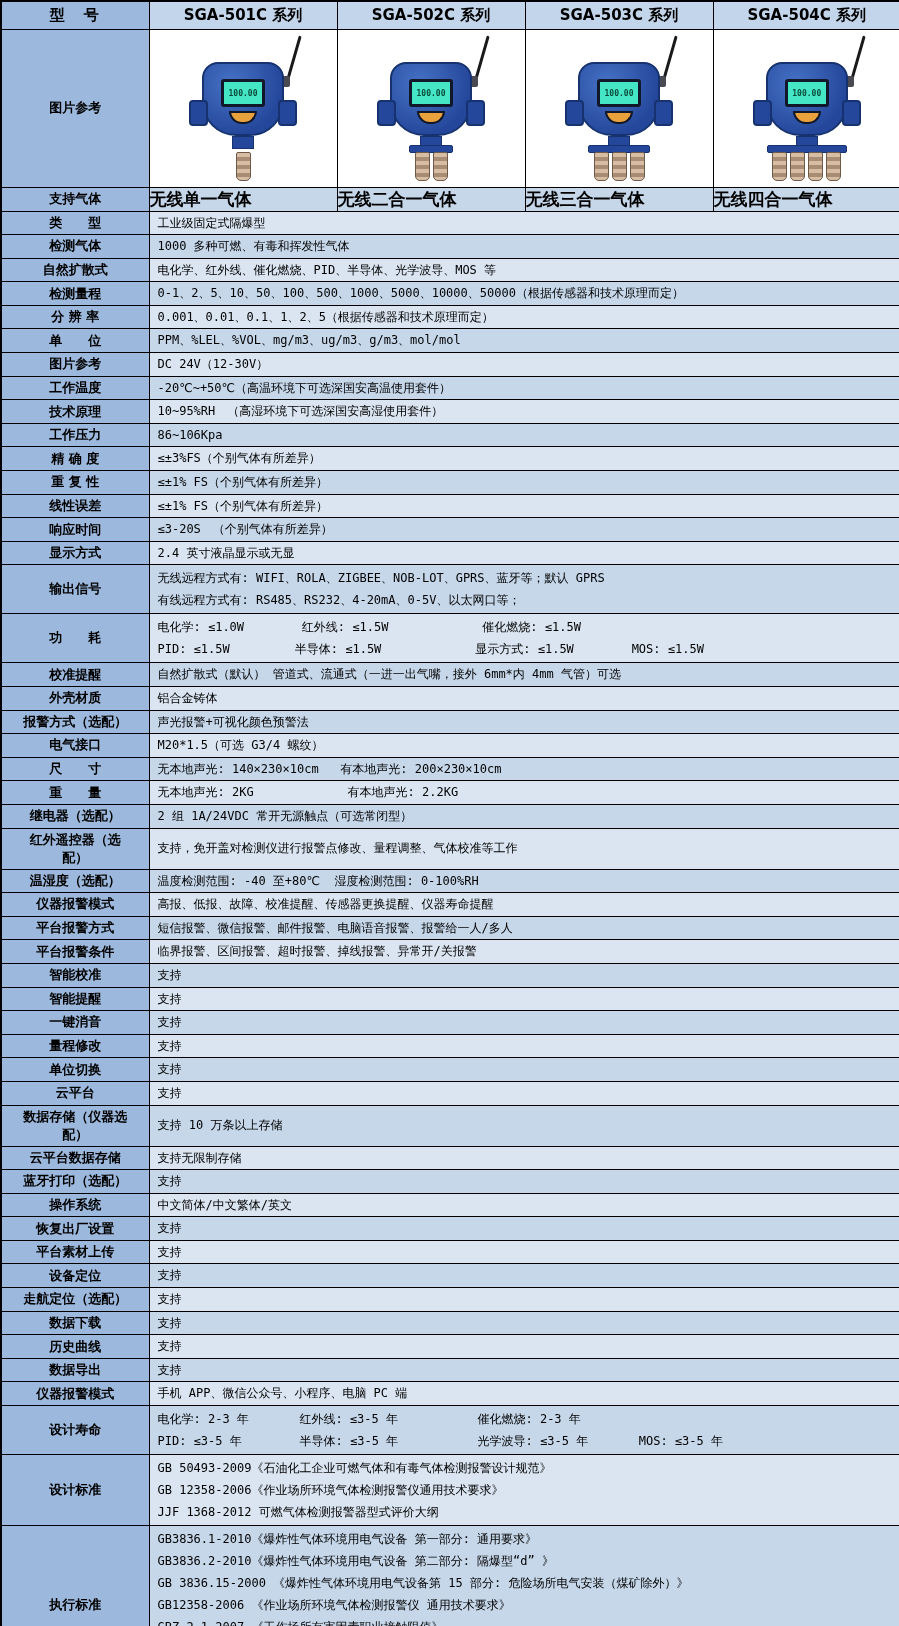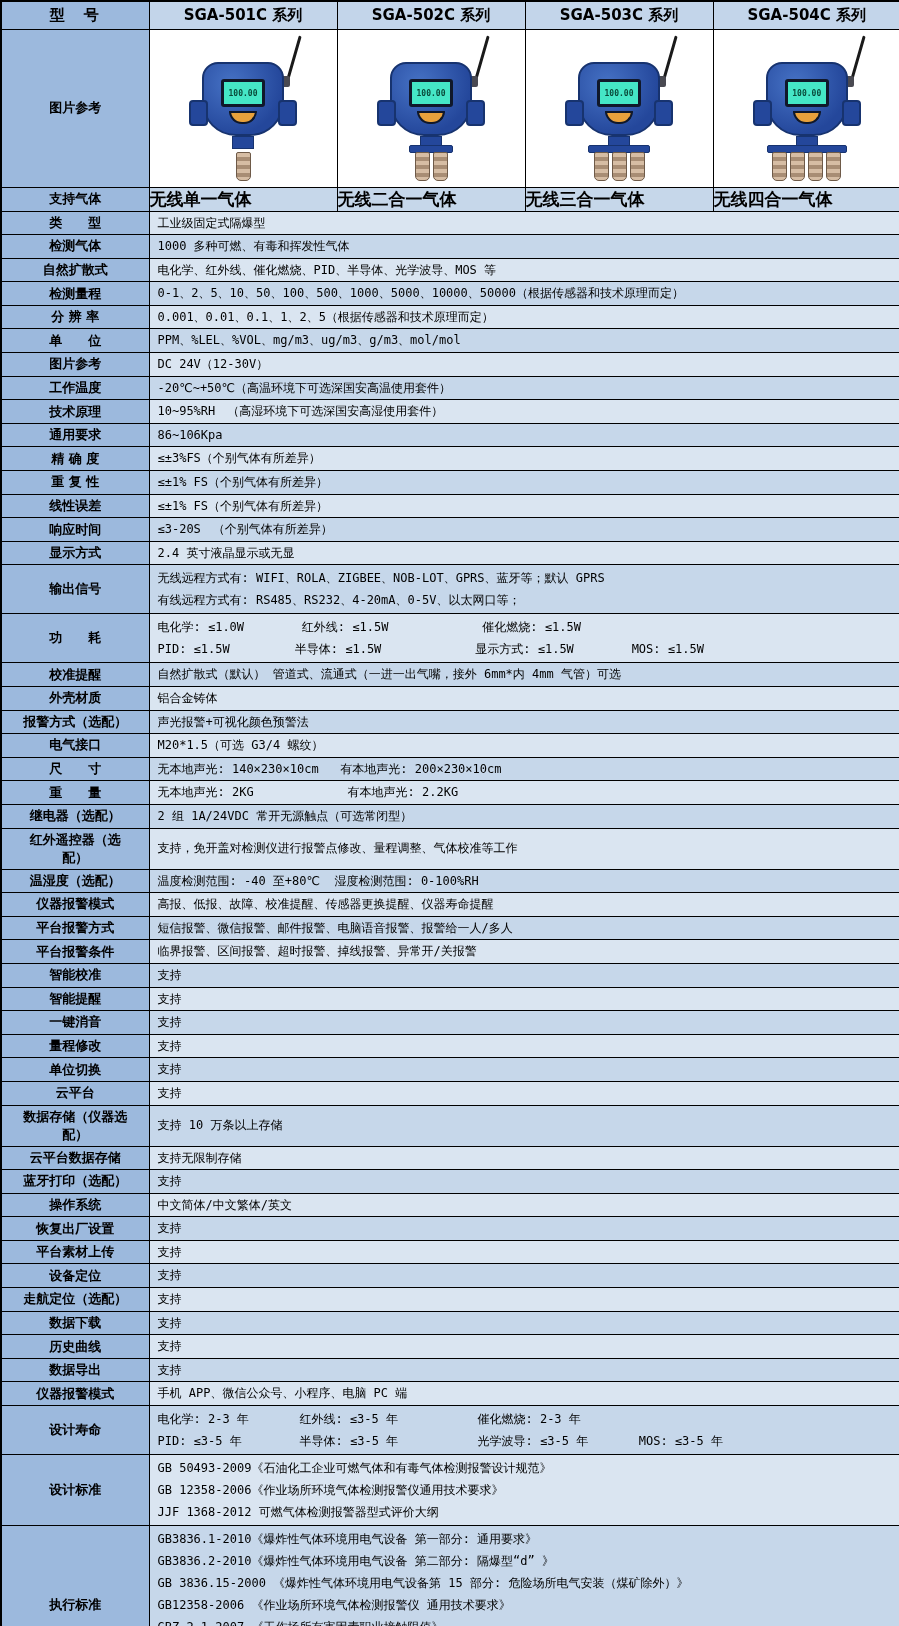--- a/index.html
+++ b/index.html
@@ -174,21 +174,21 @@
   </tr>
         <tr class="stripe-a single">
     <td class="label-cell">工作温度</td>
     <td class="value-cell" colspan="4">-20℃~+50℃（高温环境下可选深国安高温使用套件）</td>
   </tr>
         <tr class="stripe-b single">
     <td class="label-cell">技术原理</td>
     <td class="value-cell" colspan="4">10~95%RH　（高湿环境下可选深国安高湿使用套件）</td>
   </tr>
         <tr class="stripe-a single">
-    <td class="label-cell">通用要求</td>
+    <td class="label-cell">工作压力</td>
     <td class="value-cell" colspan="4">86~106Kpa</td>
   </tr>
         <tr class="stripe-b single">
     <td class="label-cell">精 确 度</td>
     <td class="value-cell" colspan="4">≤±3%FS（个别气体有所差异）</td>
   </tr>
         <tr class="stripe-a single">
     <td class="label-cell">重 复 性</td>
     <td class="value-cell" colspan="4">≤±1% FS（个别气体有所差异）</td>
   </tr>

